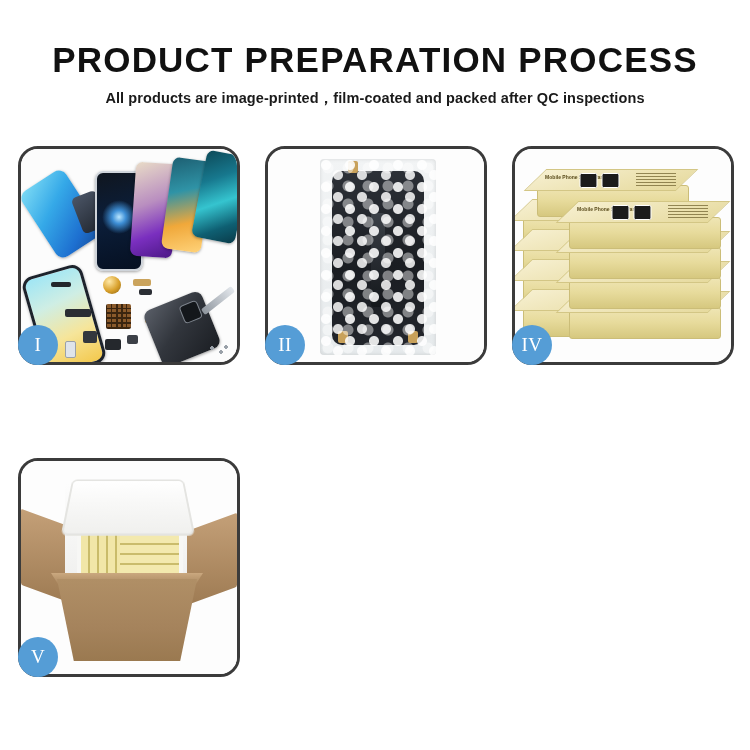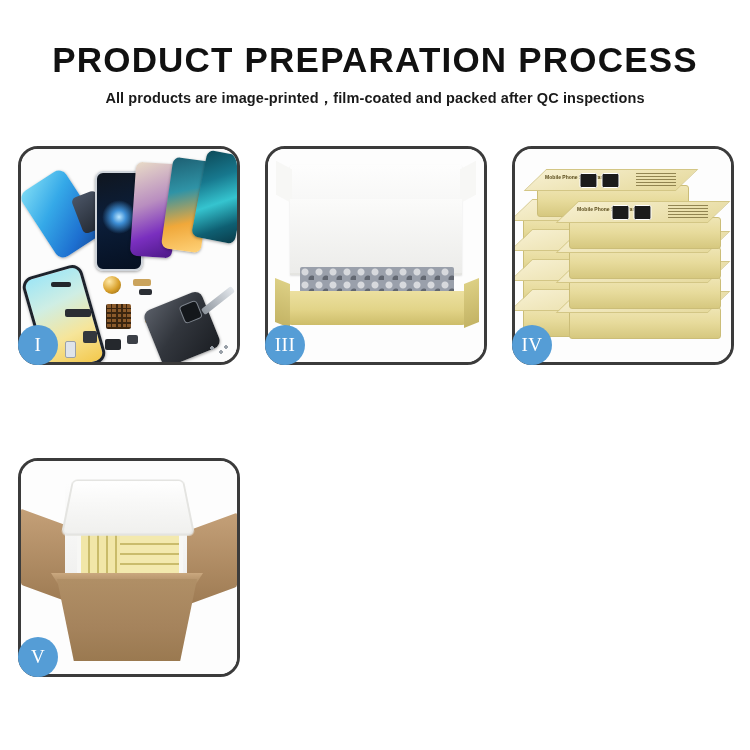--- a/index.html
+++ b/index.html
@@ -427,30 +427,36 @@
         <div class="flex f7"></div>
         <div class="flex f8"></div>
         <div class="flex f9"></div>
         <div class="chassis"></div>
         <div class="tool"></div>
         <div class="screws"></div>
       </div>
       <div class="badge">I</div>
     </div>
 
-
     <div class="panel">
       <div class="panel-inner">
-        <div class="p3lid"></div>
-        <div class="p3foam"></div>
-        <div class="p3wrap"></div>
-        <div class="p3box"></div>
+        <div class="bag">
+          <div class="bag-part">
+            <div class="bag-strip"></div>
+          </div>
+          <div class="bag-tab bt1"></div>
+          <div class="bag-tab bt2"></div>
+          <div class="bag-tab bt3"></div>
+          <div class="bubbles"></div>
+          <div class="bubbles2"></div>
+        </div>
       </div>
-      <div class="badge">III</div>
+      <div class="badge">II</div>
     </div>
+
 
     <div class="panel">
       <div class="panel-inner">
         <div class="stack">
           <div class="sbox sa">
               <div class="top"></div>
             </div>
           <div class="sbox sb">
               <div class="top"></div>
             </div>

